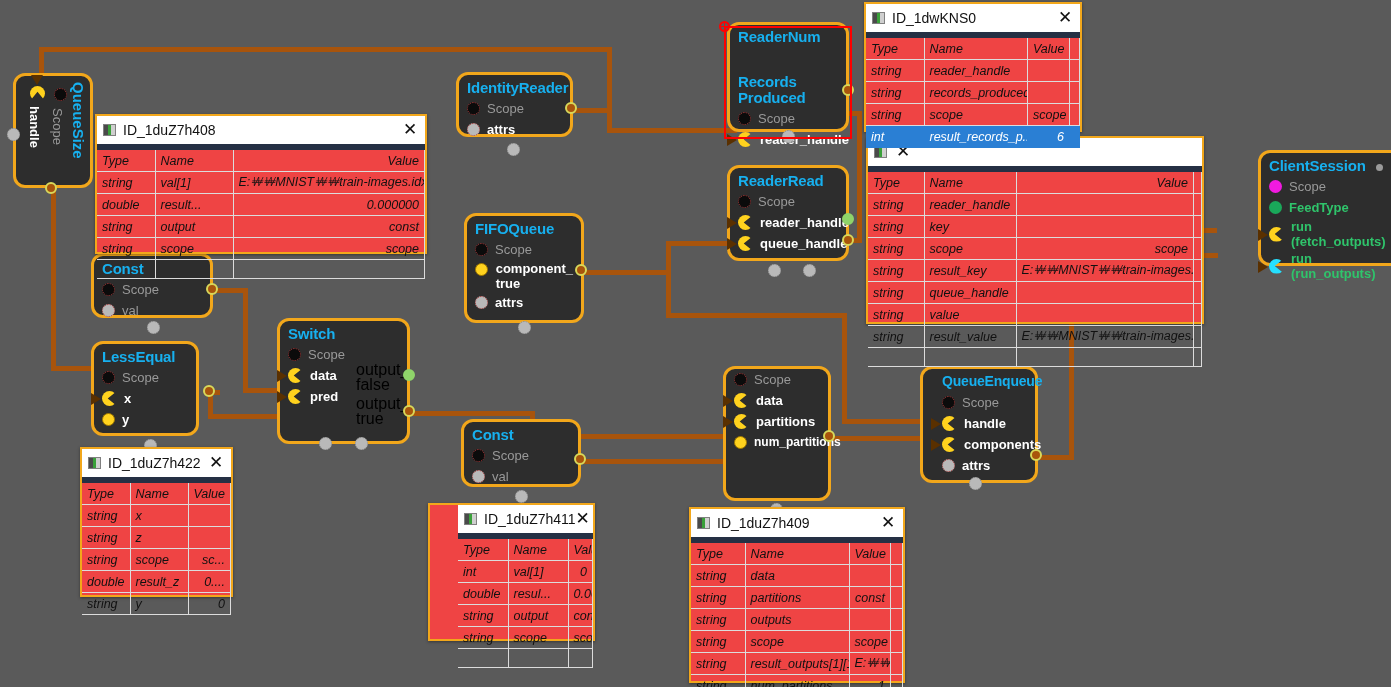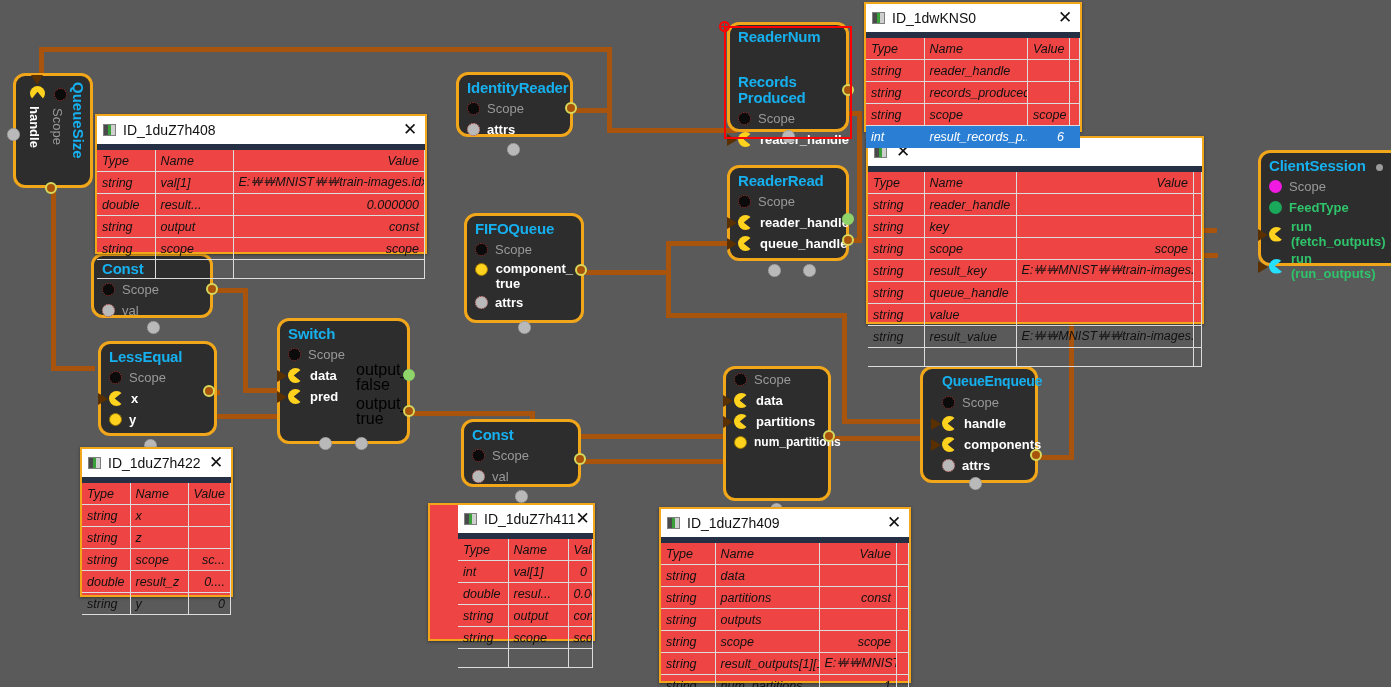--- a/index.html
+++ b/index.html
@@ -172,21 +172,21 @@
       <span class="lbl dim">Scope</span>
     </div>
     <div class="port-row">
       <span class="dot grey"></span>
       <span class="lbl dim">val</span>
     </div>
   </div>
   <div class="knob" style="left:206px;top:283px;"></div>
   <div class="knob sml" style="left:147px;top:321px;"></div>
 
-  <div class="node" style="left:91px;top:341px;width:119px;height:95px;margin-left:7px;">
+  <div class="node" style="left:91px;top:341px;width:108px;height:95px;">
     <div class="title">LessEqual</div>
     <div class="port-row">
       <span class="dot black"></span>
       <span class="lbl dim">Scope</span>
     </div>
     <div class="port-row">
       <span class="pac"></span>
       <span class="lbl">x</span>
     </div>
     <div class="port-row">
@@ -478,21 +478,21 @@
           </tr>
       <tr class="empty">
             <td></td>
             <td></td>
             <td></td>
           </tr>
     </tbody>
       </table>
   </div>
 
-  <div class="panel" style="left:659px;top:507px;width:252px;height:176px;">
+  <div class="panel" style="left:689px;top:507px;width:216px;height:176px;">
     <div class="pbar">
       <span class="picon"></span>
       <span class="ptitle">ID_1duZ7h409</span>
       <span class="pclose">✕</span>
     </div>
     <div class="pstrip"></div>
     <table class="grid">
       <colgroup>
           <col style="width:54px">
           <col style="width:104px">

